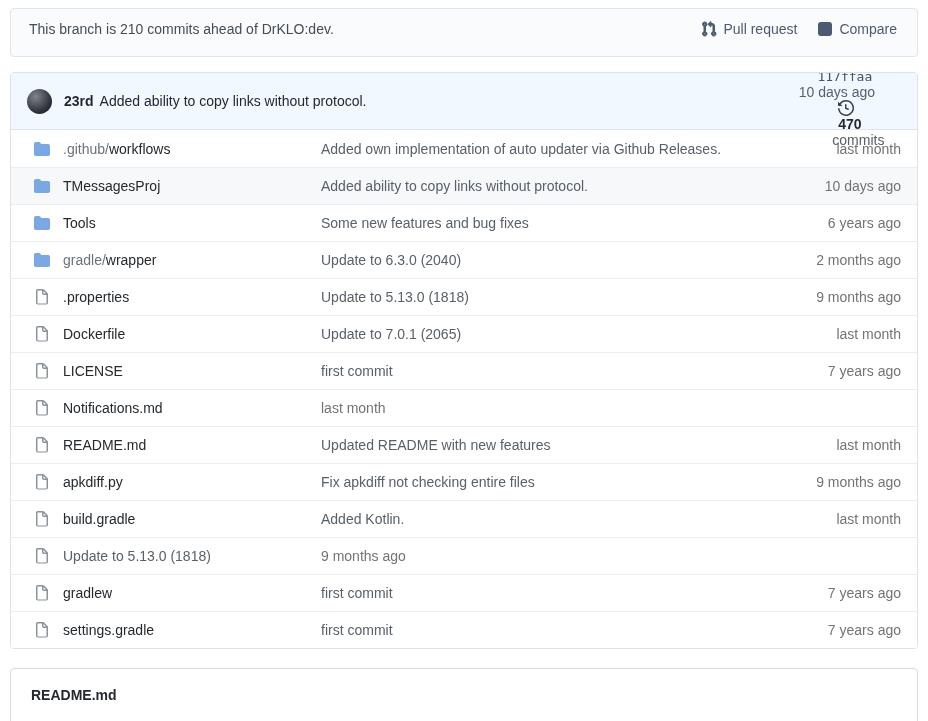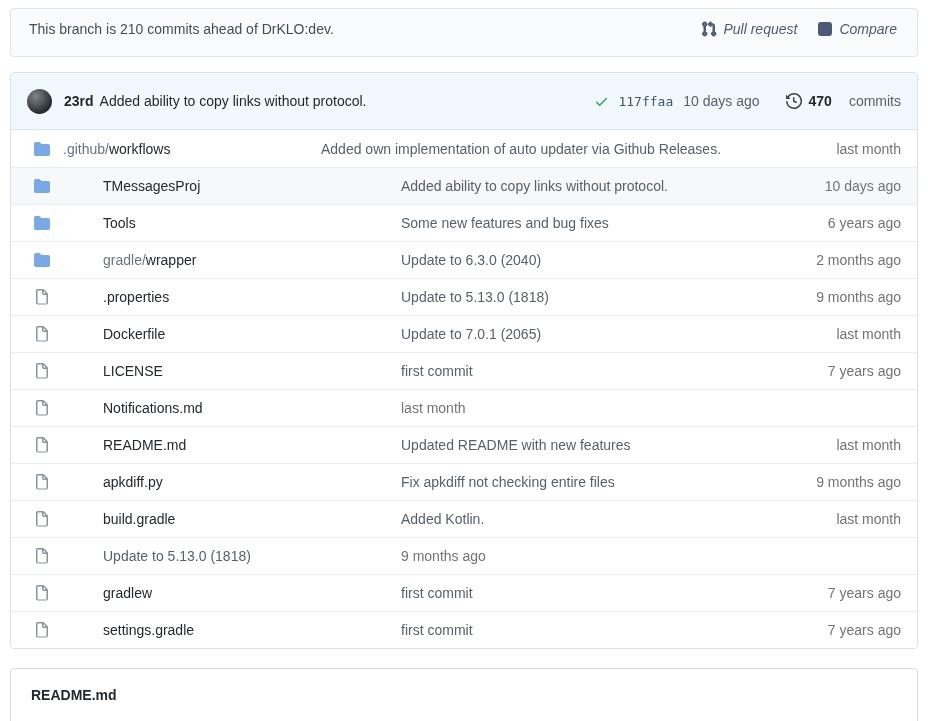--- a/index.html
+++ b/index.html
@@ -16,21 +16,21 @@
     height: 49px;
     border: 1px solid #e1e4e8;
     border-radius: 4px;
     background: #fafbfc;
     display: flex;
     align-items: center;
     padding: 0 20px 8px 18px;
     margin-bottom: 15px;
   }
   .banner-text { color: #444d56; }
-  .banner-actions { margin-left: auto; display: flex; align-items: center; gap: 20px; font-style: italic; }
+  .banner-actions { margin-left: auto; display: flex; align-items: center; gap: 20px; }
   .banner-link {
     display: inline-flex;
     align-items: center;
     gap: 6px;
     color: #4c5b73;
     cursor: pointer;
     background: none; border: none; font: inherit;
   }
   .banner-link svg { fill: #4c5b73; stroke: #4c5b73; }
 
@@ -52,21 +52,21 @@
   .avatar {
     width: 25px; height: 25px;
     border-radius: 50%;
     background: radial-gradient(circle at 35% 30%, #80858c, #2a2d33 68%);
     margin-right: 12px;
     flex: none;
     cursor: pointer;
   }
   .commit-author { font-weight: bold; margin-right: 6px; cursor: pointer; }
   .commit-msg { color: #24292e; cursor: pointer; }
-  .commit-meta { margin-left: auto; display: flex; align-items: center; }
+  .commit-meta { margin-left: auto; display: flex; align-items: center; flex-direction: column; }
   .check-icon { margin-right: 9px; display: inline-flex; }
   .commit-hash {
     font-family: "DejaVu Sans Mono", "Liberation Mono", monospace;
     font-size: 13px;
     color: #44546a;
     margin-right: 10px;
     cursor: pointer;
   }
   .commit-date { color: #586069; margin-right: 26px; }
   .history-icon { display: inline-flex; margin-right: 7px; }
@@ -75,21 +75,21 @@
 
   
   .file-row {
     display: grid;
     grid-template-columns: 36px 258px 1fr auto;
     align-items: center;
     height: 37px;
     padding: 0 16px;
     background: #fff;
   }
-  .file-row + .file-row { border-top: 1px solid #eaecef; gap: 40px; }
+  .file-row + .file-row { border-top: 1px solid #eaecef; }
   .row-highlight { background: #f6f8fa; }
   .cell-icon { display: flex; align-items: center; padding-left: 7px; }
   .cell-name { cursor: pointer; white-space: nowrap; overflow: hidden; }
   .name-prefix { color: #6a737d; }
   .name-main { color: #24292e; }
   .cell-message { color: #586069; cursor: pointer; white-space: nowrap; overflow: hidden; }
   .cell-age { color: #737373; white-space: nowrap; }
 
   
   .readme-box {

